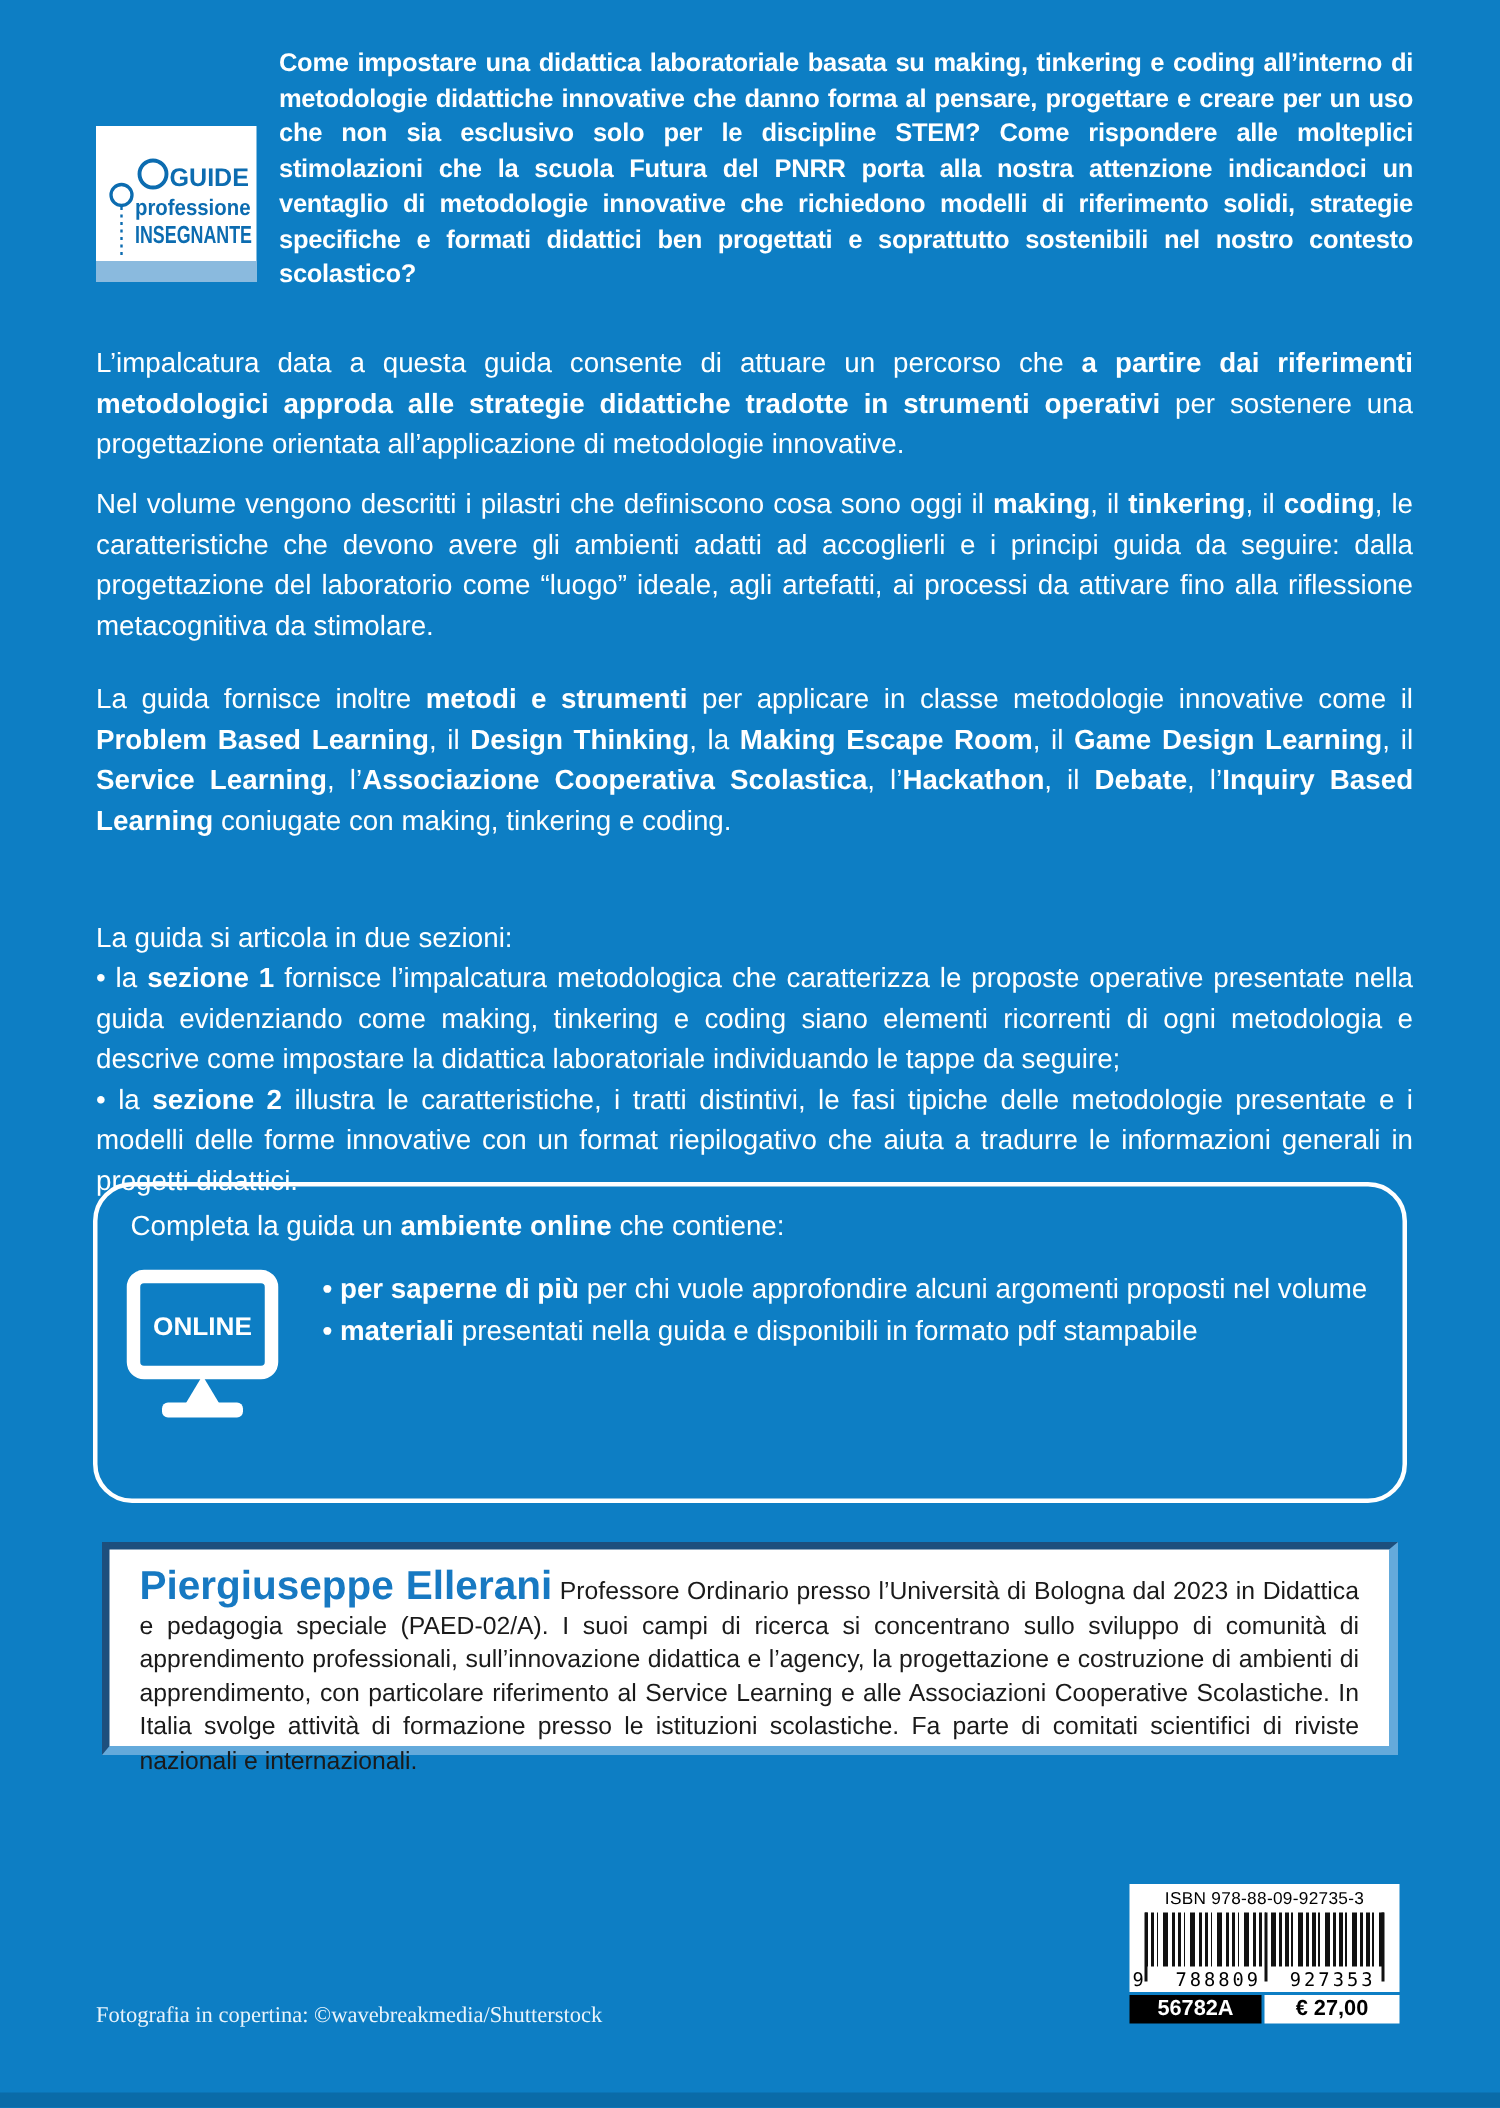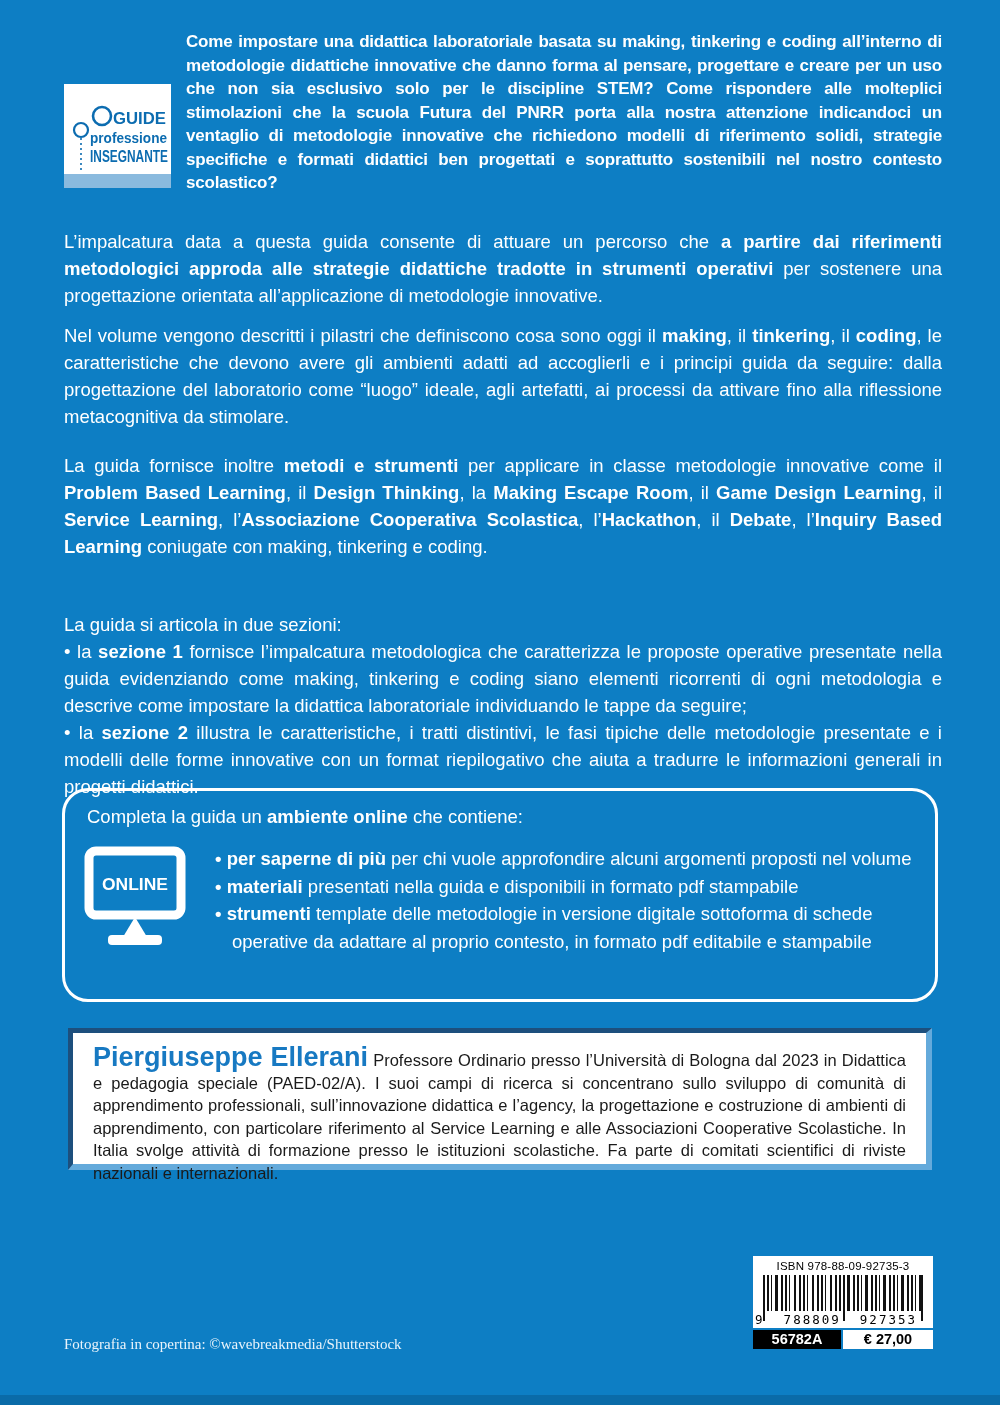--- a/index.html
+++ b/index.html
@@ -107,21 +107,20 @@
   <div class="online-heading"><span>Completa la guida un </span><b>ambiente online</b><span> che contiene:</span></div>
   <svg class="online-icon" width="122" height="112" viewBox="0 0 122 112">
     <rect x="12" y="8" width="92" height="64" rx="7" fill="none" stroke="#fff" stroke-width="9"></rect>
     <text x="58" y="47" font-size="17" font-weight="bold" fill="#fff" text-anchor="middle" textLength="66" lengthAdjust="spacingAndGlyphs">ONLINE</text>
     <polygon points="58,74 70,94 46,94" fill="#fff"></polygon>
     <rect x="31" y="92" width="54" height="10" rx="4" fill="#fff"></rect>
   </svg>
   <div class="online-bullets">
     <div class="online-bullet"><b>• </b><b>per saperne di più</b><span> per chi vuole approfondire alcuni argomenti proposti nel volume</span></div>
     <div class="online-bullet"><b>• </b><b>materiali</b><span> presentati nella guida e disponibili in formato pdf stampabile</span></div>
-    <div class="online-bullet"><b>• </b><b>strumenti</b><span> template delle metodologie in versione digitale sottoforma di schede operative da adattare al proprio contesto, in formato pdf editabile e stampabile</span></div>
   </div>
 </div>
 
 <div class="author-box">
   <div><span class="author-name">Piergiuseppe Ellerani</span><span> Professore Ordinario presso l’Università di Bologna dal 2023 in Didattica e pedagogia speciale (PAED-02/A). I suoi campi di ricerca si concentrano sullo sviluppo di comunità di apprendimento professionali, sull’innovazione didattica e l’agency, la progettazione e costruzione di ambienti di apprendimento, con particolare riferimento al Service Learning e alle Associazioni Cooperative Scolastiche. In Italia svolge attività di formazione presso le istituzioni scolastiche. Fa parte di comitati scientifici di riviste nazionali e internazionali.</span></div>
 </div>
 
 <div class="barcode">
   <div class="bc-white">
     <div class="bc-isbn">ISBN 978-88-09-92735-3</div>

